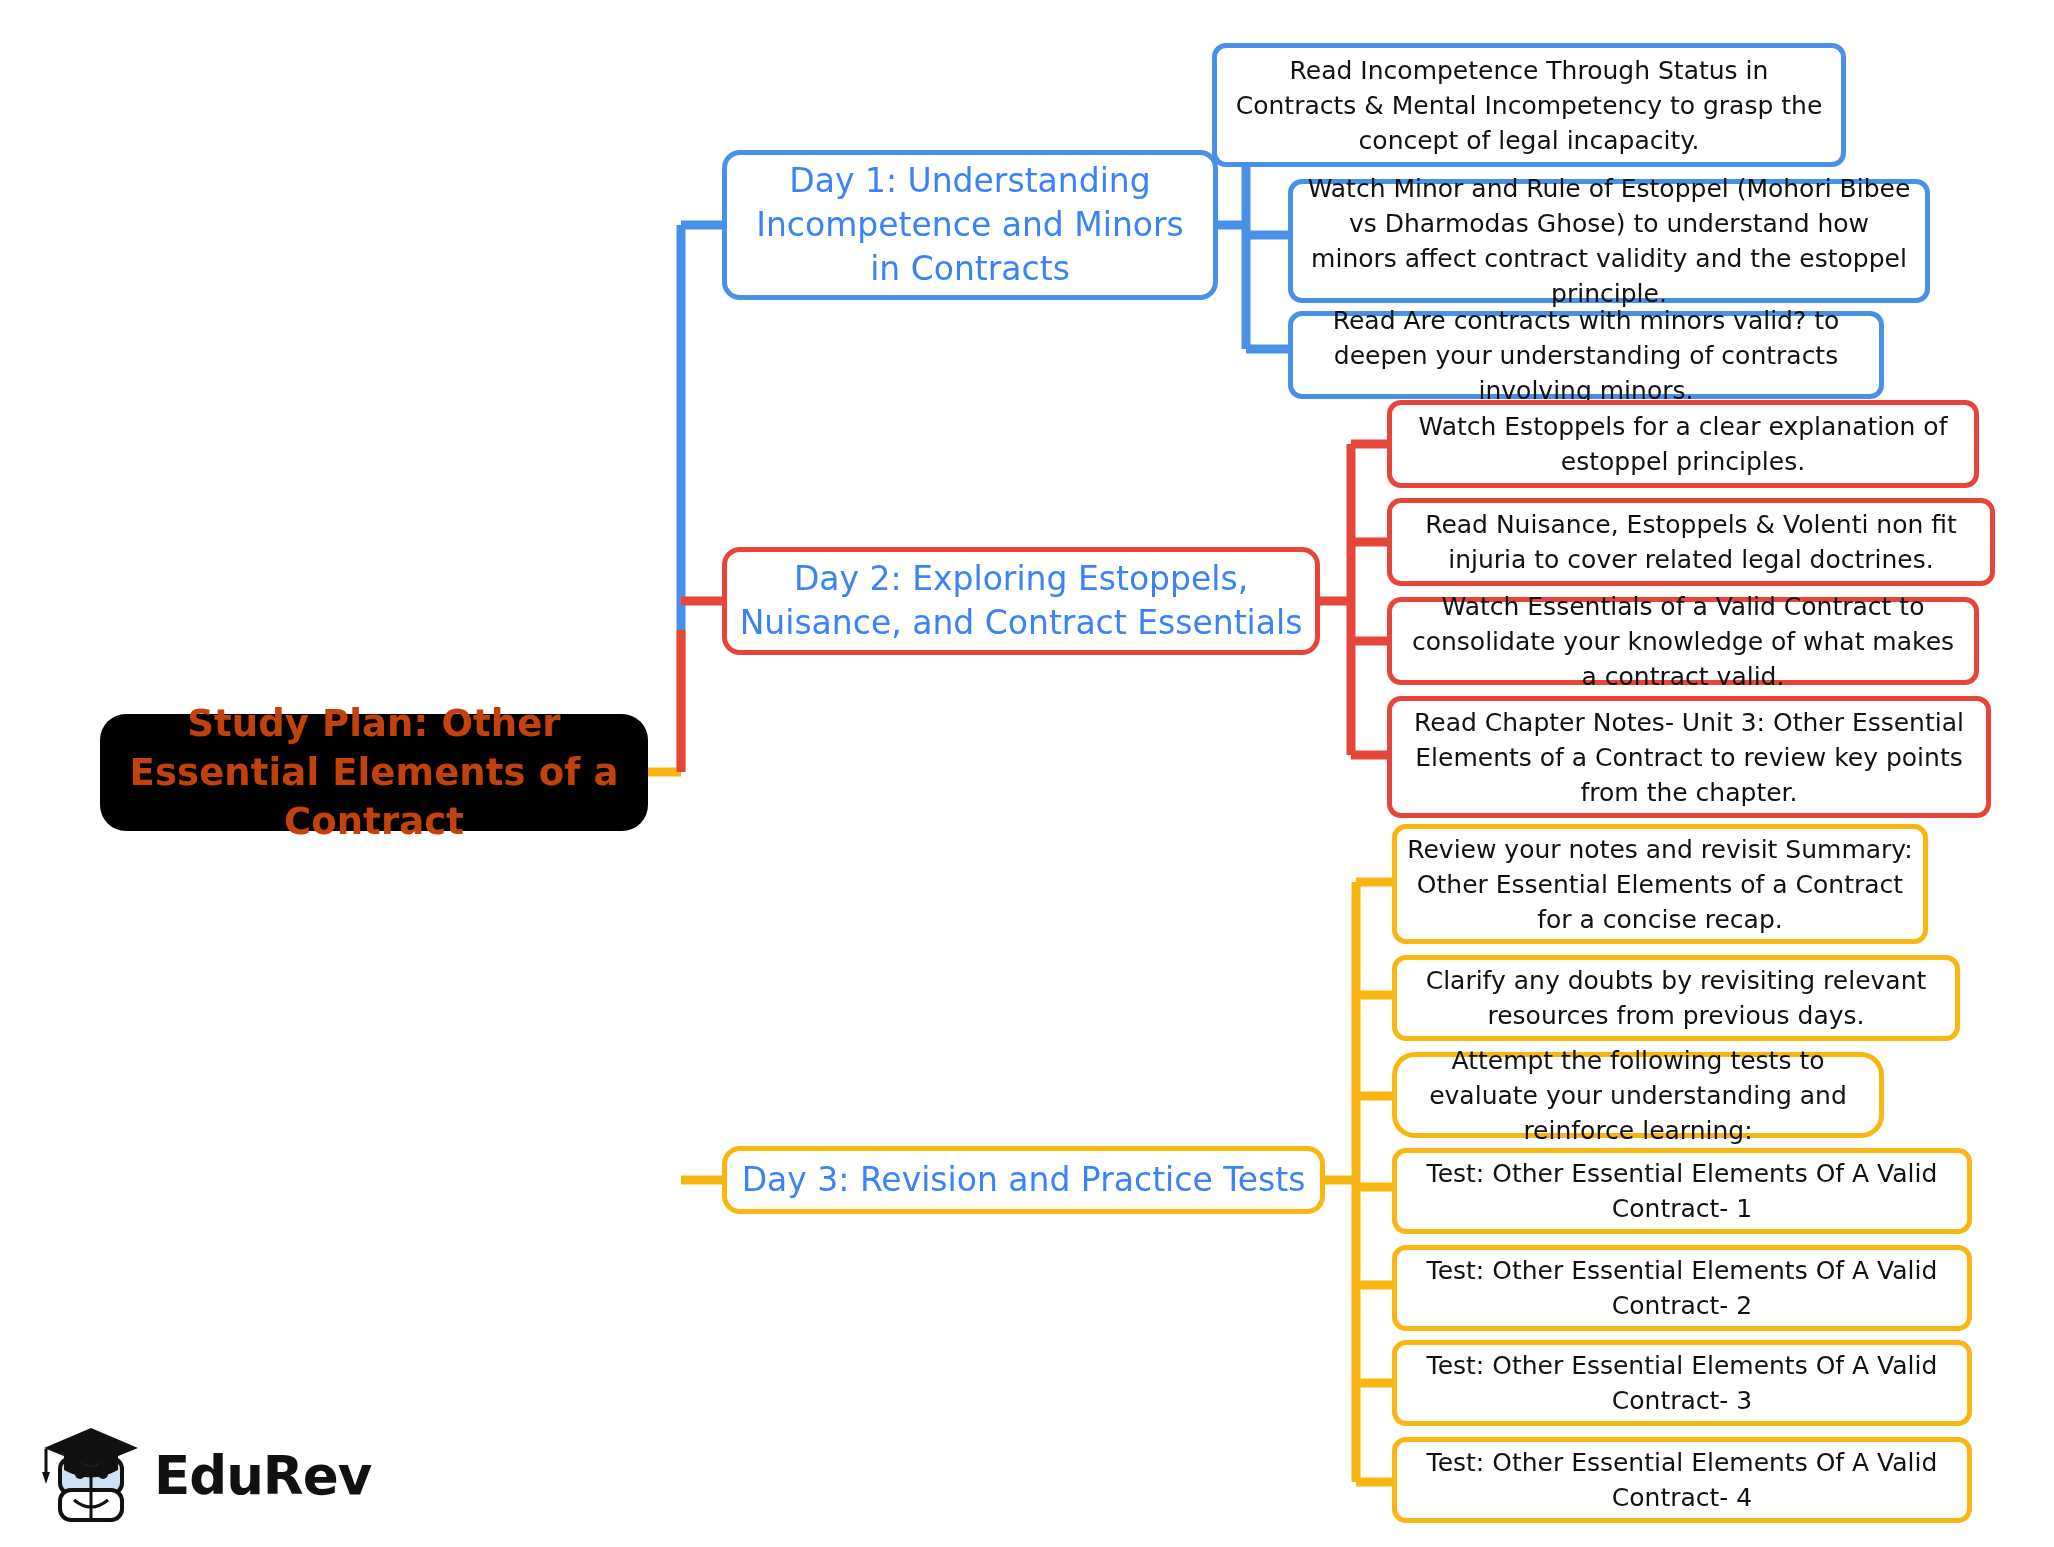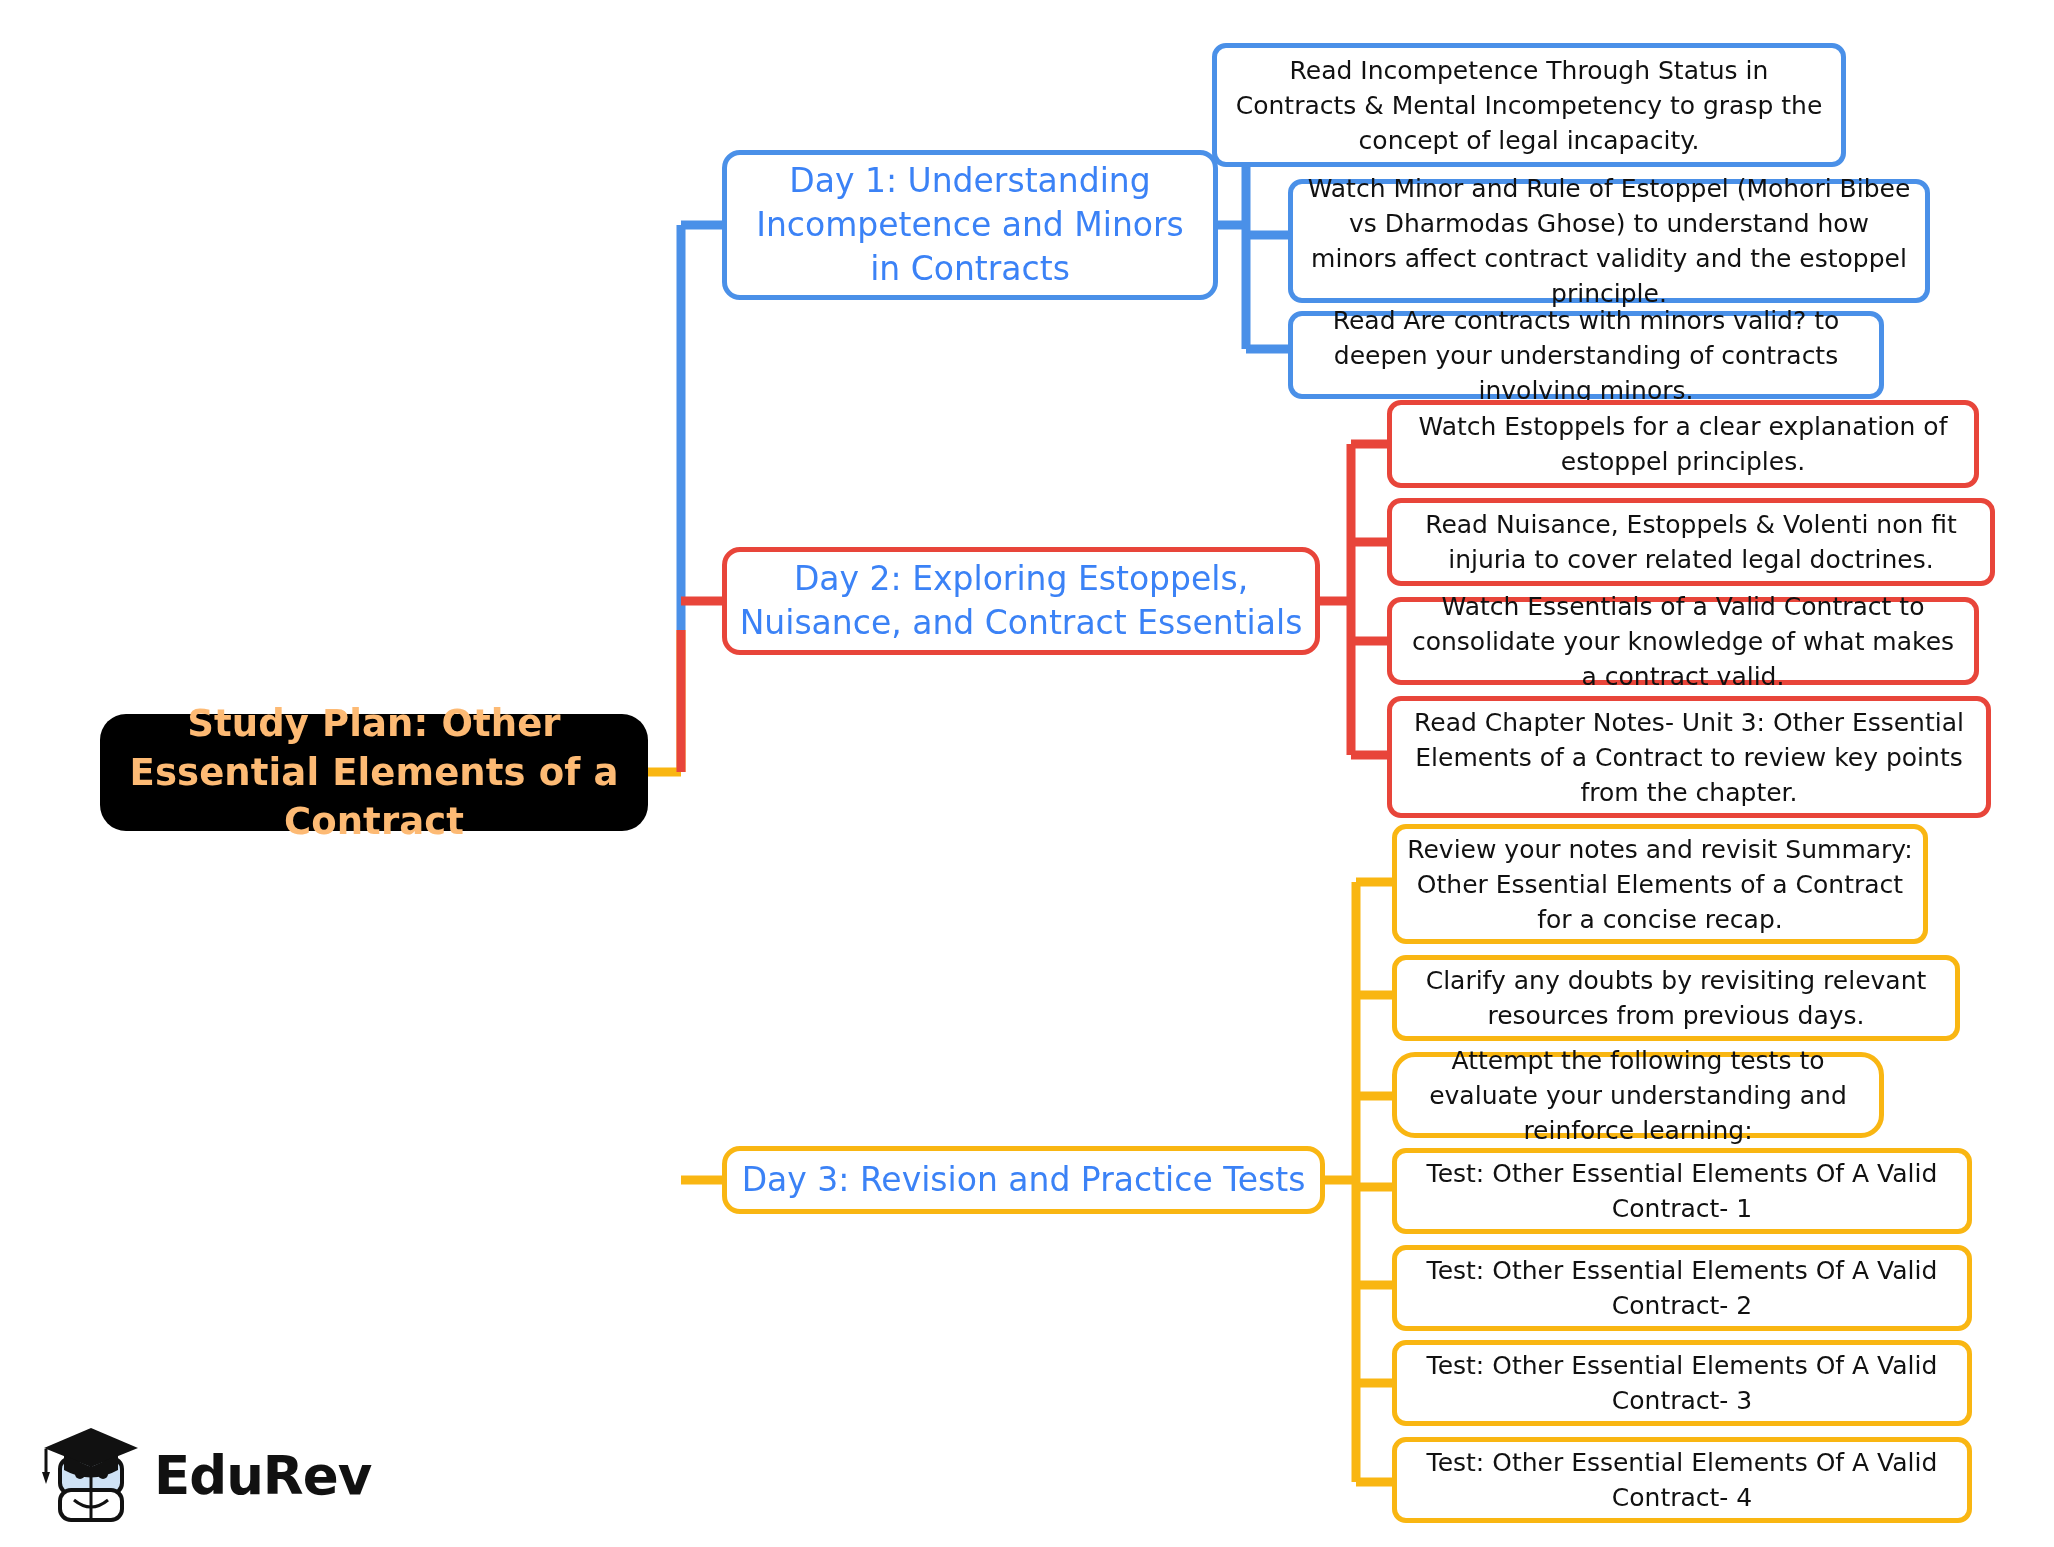--- a/index.html
+++ b/index.html
@@ -35,21 +35,21 @@
   .node .txt {
     display: block;
     width: 100%;
     padding: 0 10px;
     box-sizing: border-box;
   }
   
   #root-node {
     background: #000000;
     border-radius: 26px;
-    color: #fdba74;
+    color: #c2410c;
     font-weight: bold;
     font-size: 37px;
     line-height: 49px;
     letter-spacing: 0.1px;
   }
   
   .branch {
     border-style: solid;
     border-width: 5px;
     border-radius: 18px;

